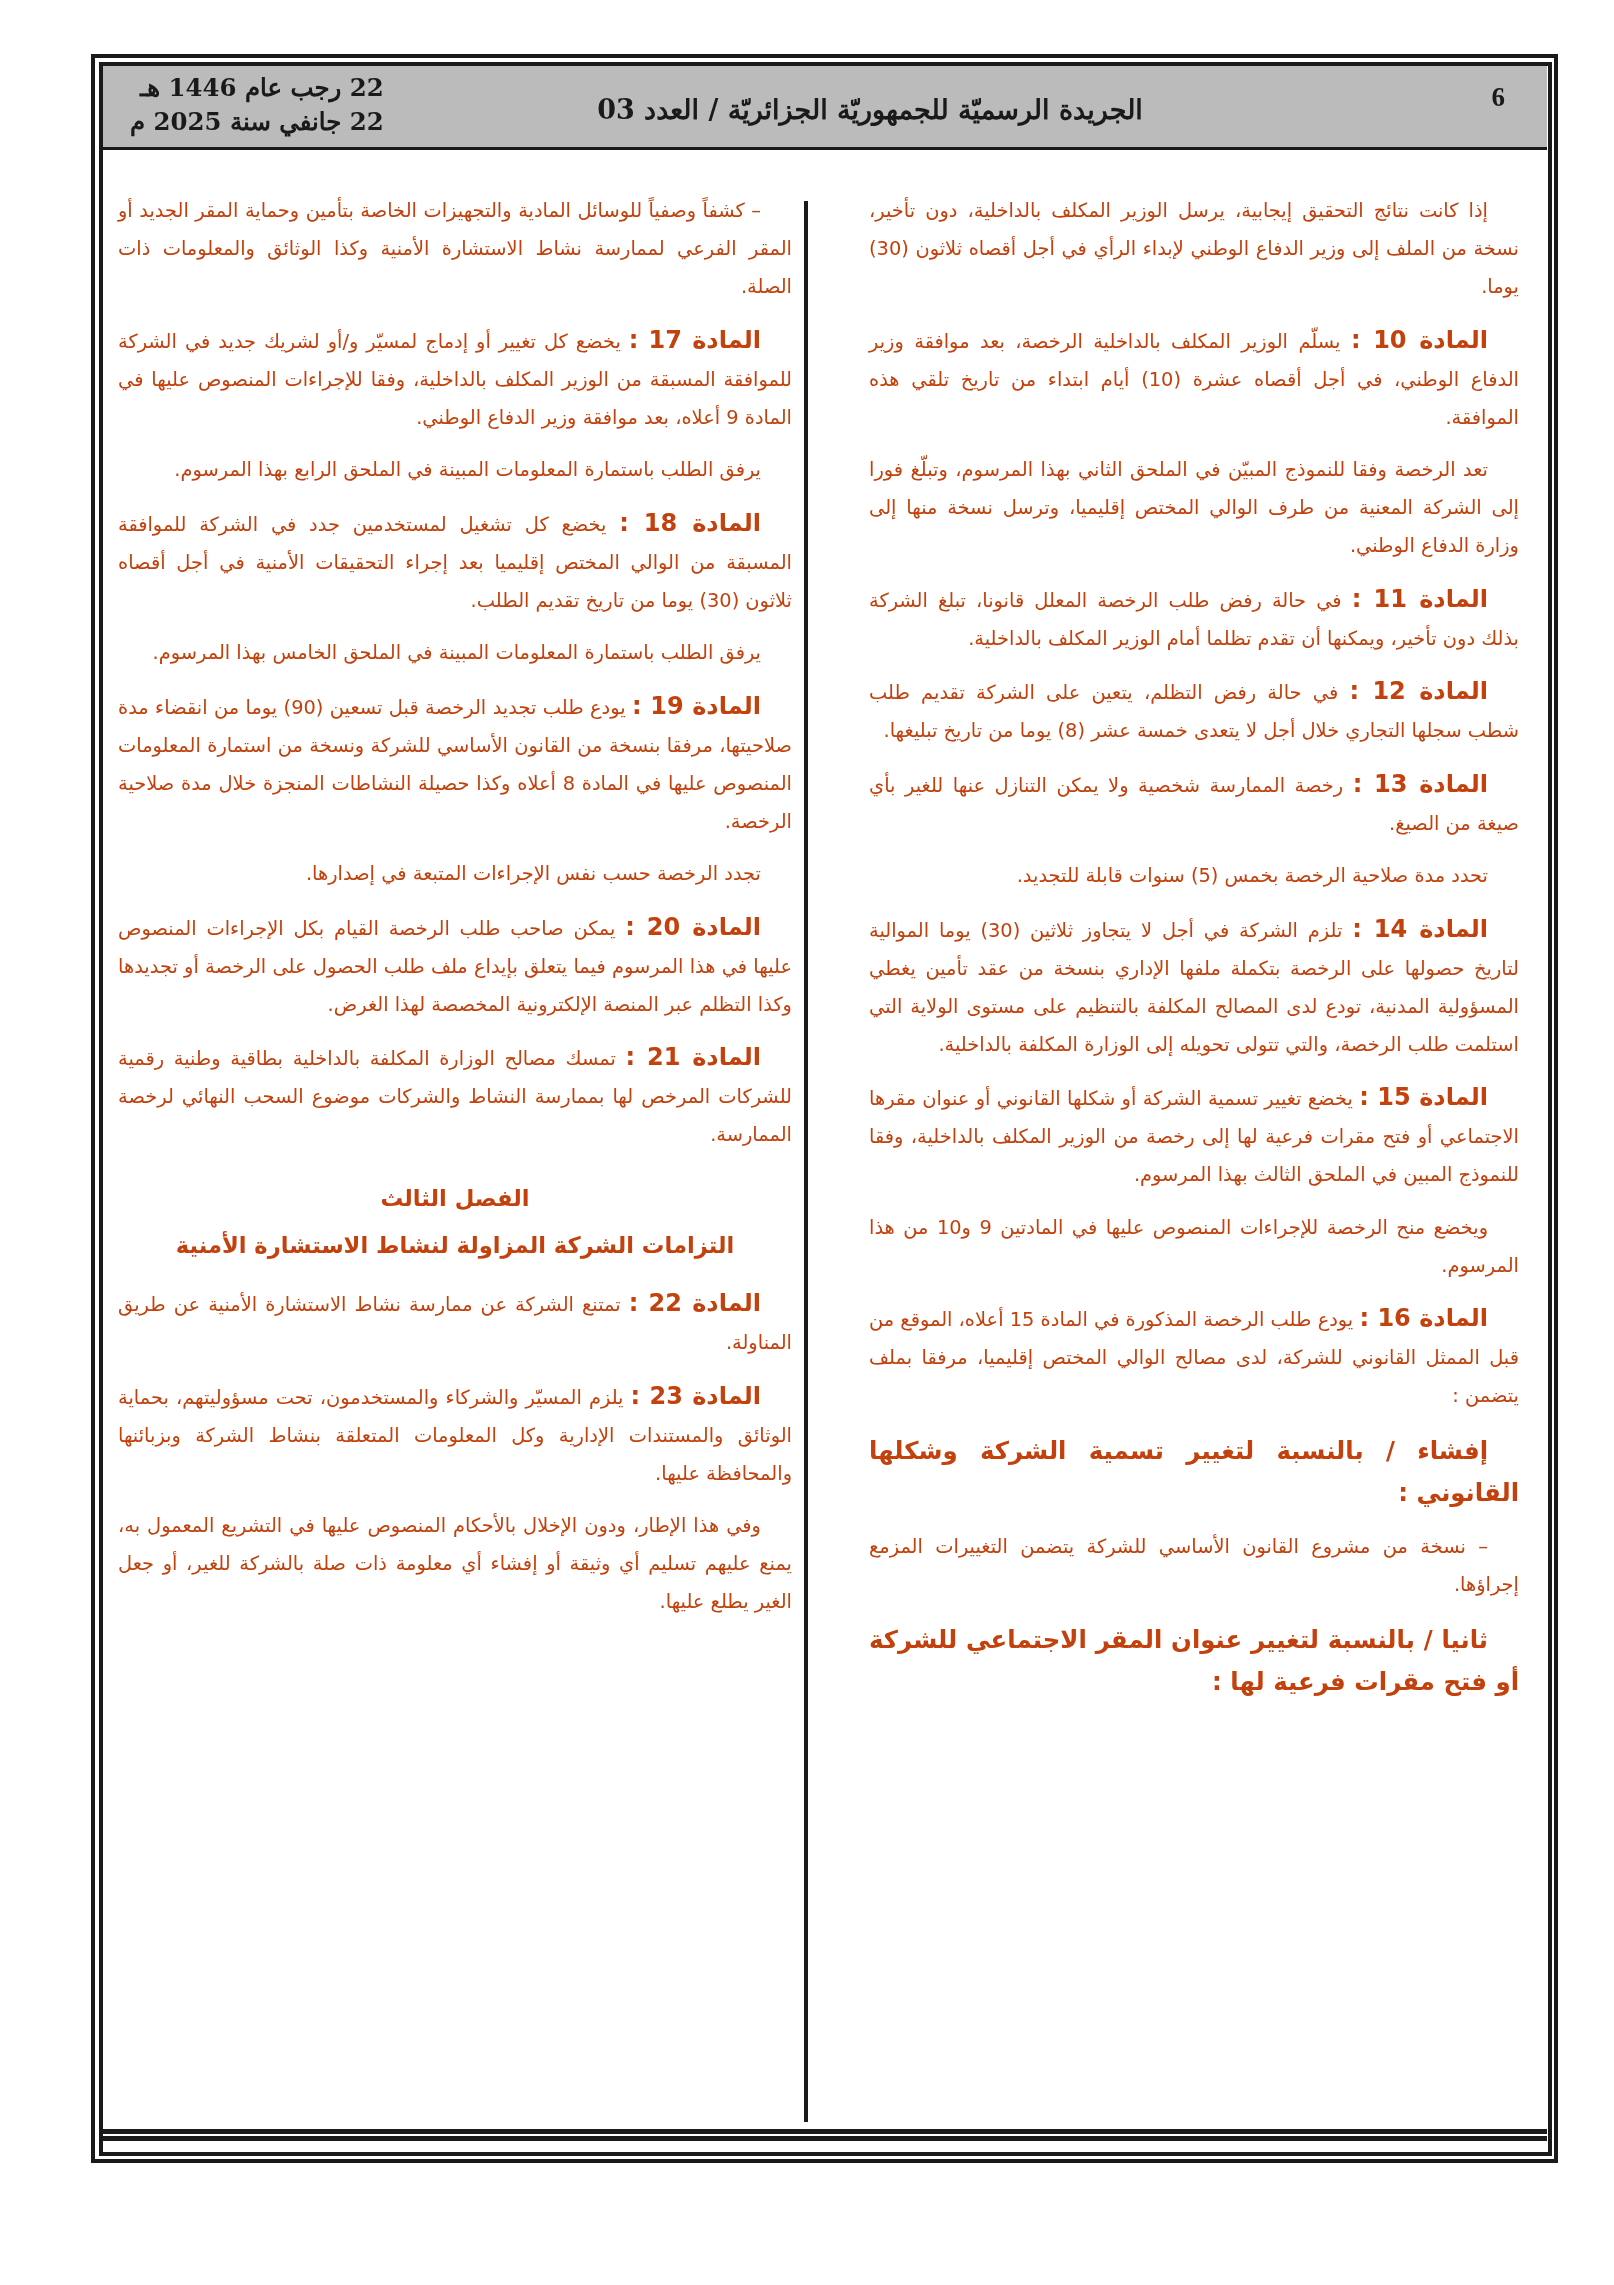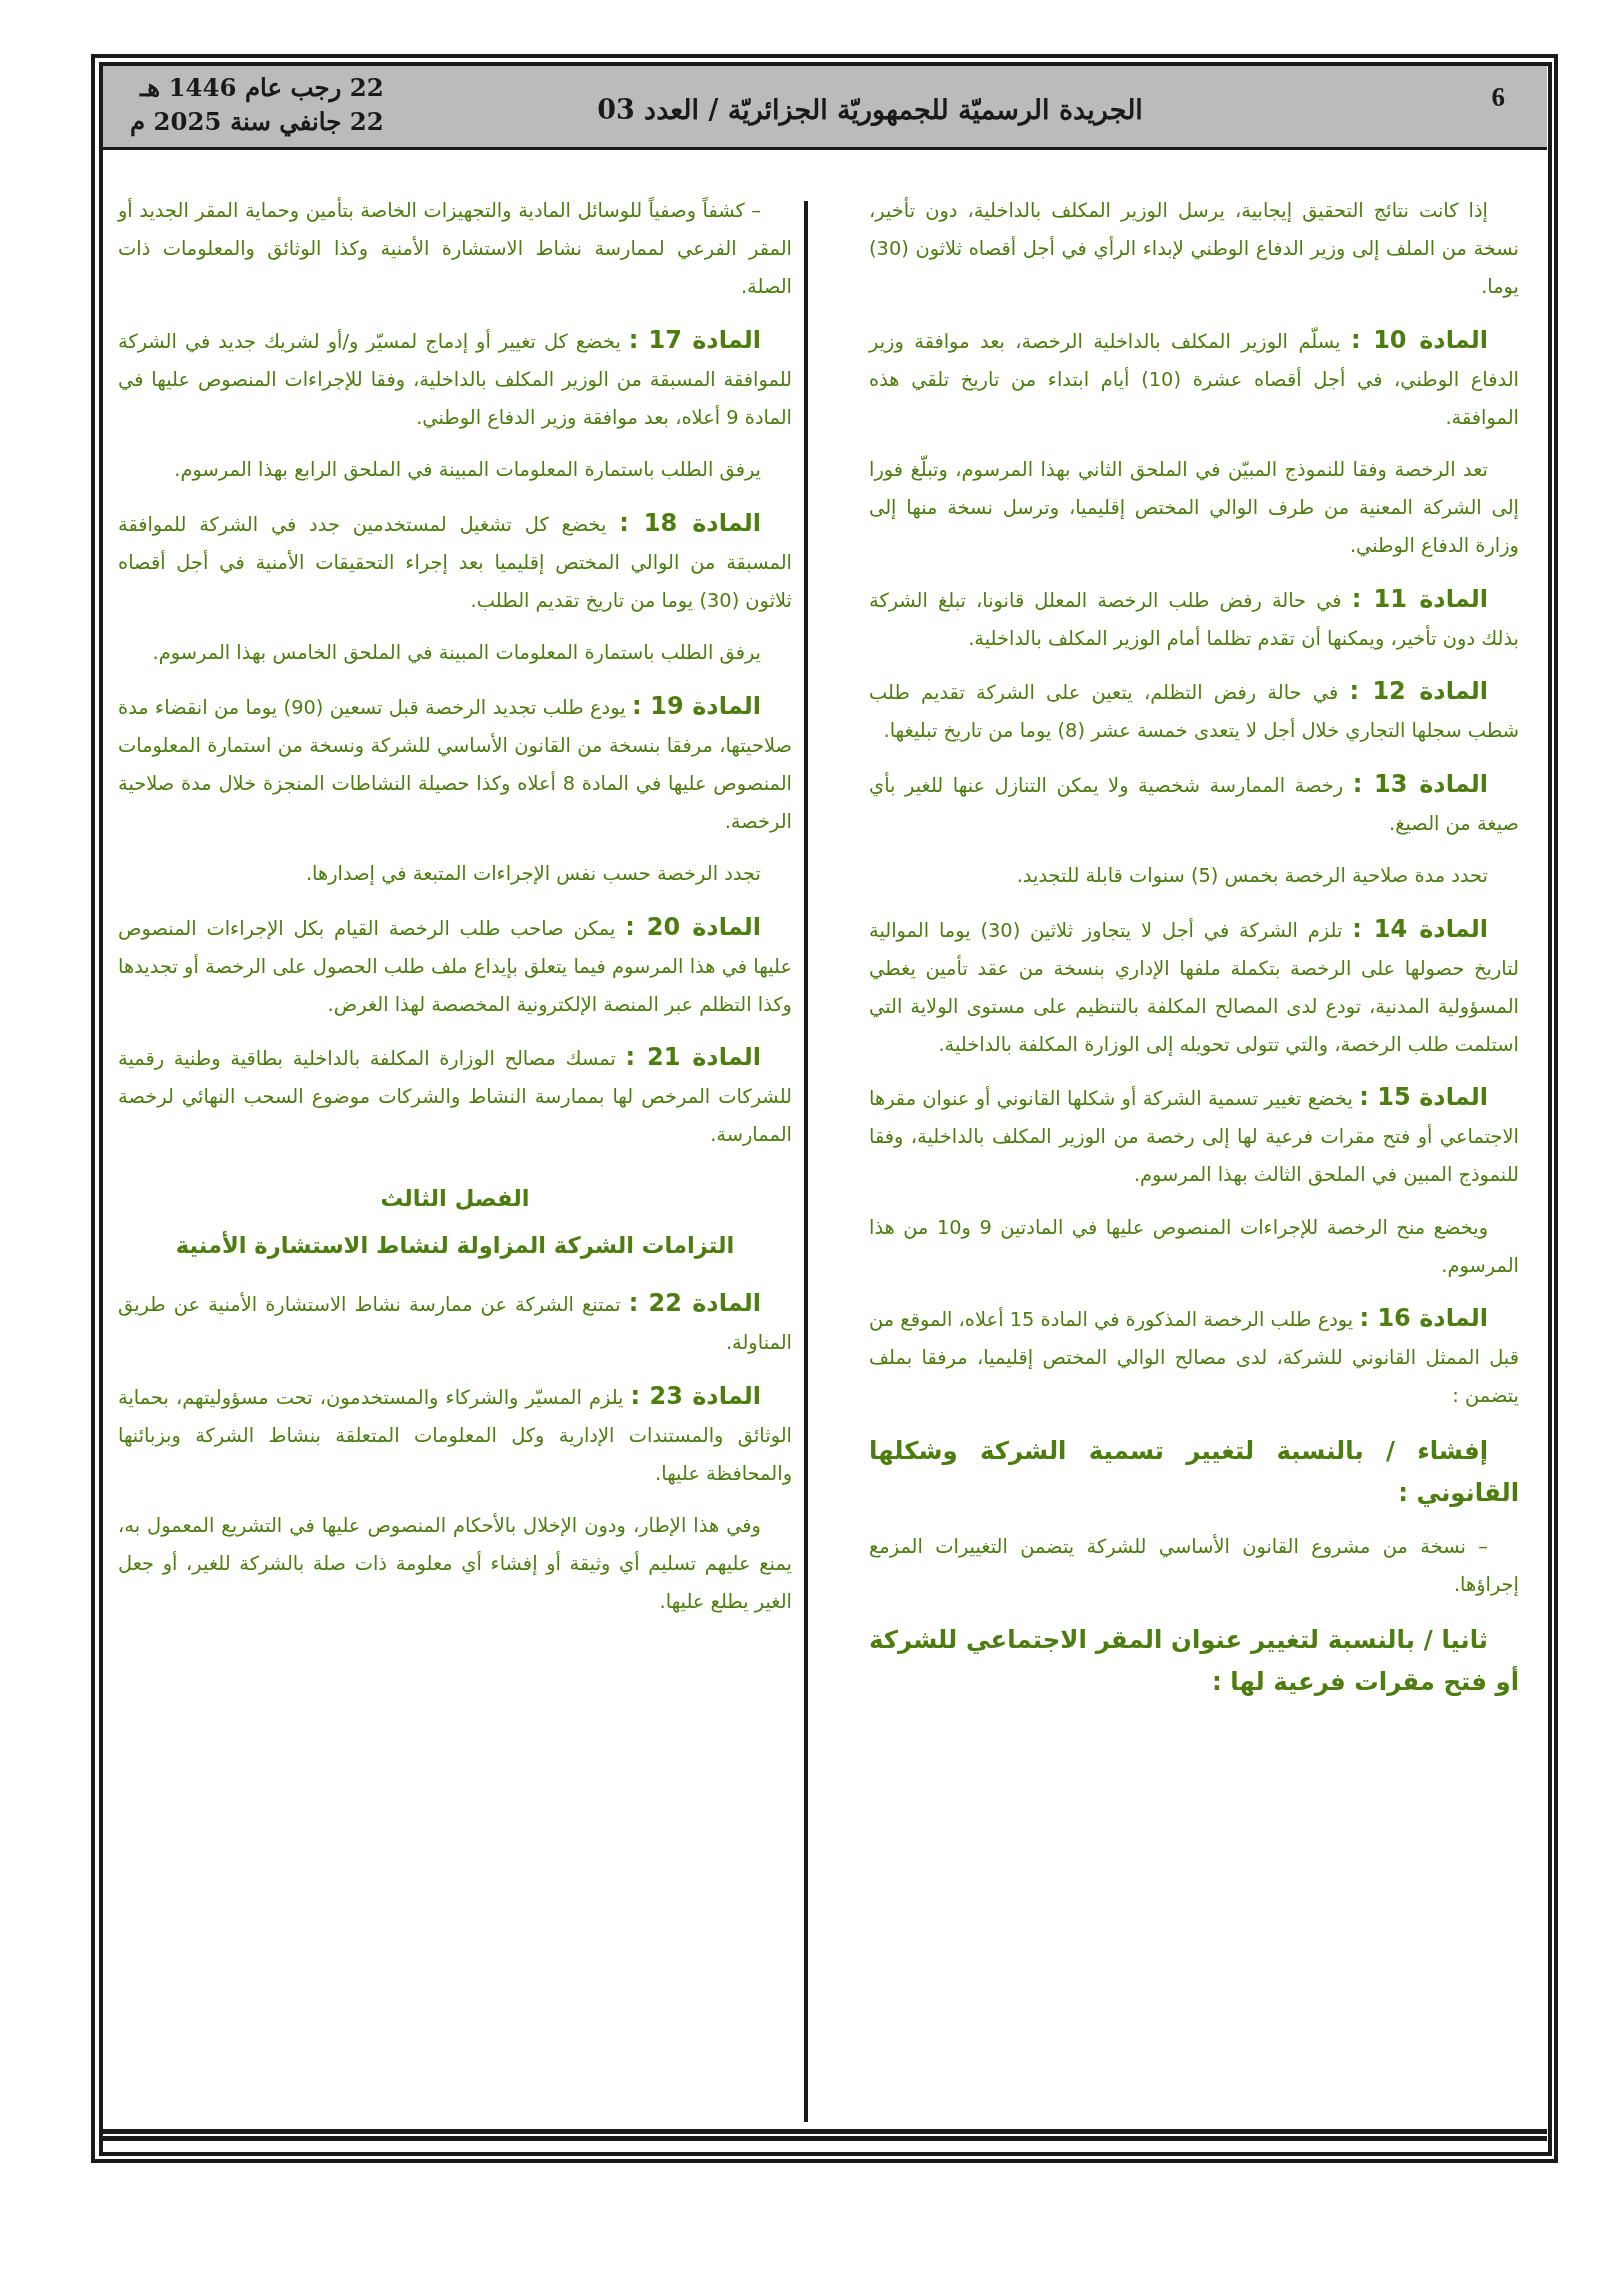--- a/index.html
+++ b/index.html
@@ -30,21 +30,21 @@
       font-size: 24.4px; font-weight: bold; line-height: 34px;
     }
     .col-divider {
       position: absolute; left: 804px; top: 201px; width: 3.6px; height: 1921px; background: #1a1a1a;
     }
     .footer-rule {
       position: absolute; left: 103px; width: 1444px; height: 4.5px; background: #1a1a1a;
     }
     .column {
       position: absolute; top: 192px; direction: rtl; text-align: justify;
-      font-family: "DejaVu Sans", sans-serif; font-size: 19.4px; line-height: 38px; color: #4d7c0f;
+      font-family: "DejaVu Sans", sans-serif; font-size: 19.4px; line-height: 38px; color: #c2410c;
     }
     .col-right { left: 869px; width: 650px; }
     .col-left { left: 118px; width: 674px; }
     .para { margin: 0 0 14.5px 0; text-indent: 31px; text-align-last: right; }
     .art-label { font-weight: bold; font-size: 24px; }
     .heading {
       text-align: right; font-weight: bold; font-size: 22.6px; margin: 25px 0 9px 0;
       text-align-last: center; text-indent: 0;
     }
     .subhead {

